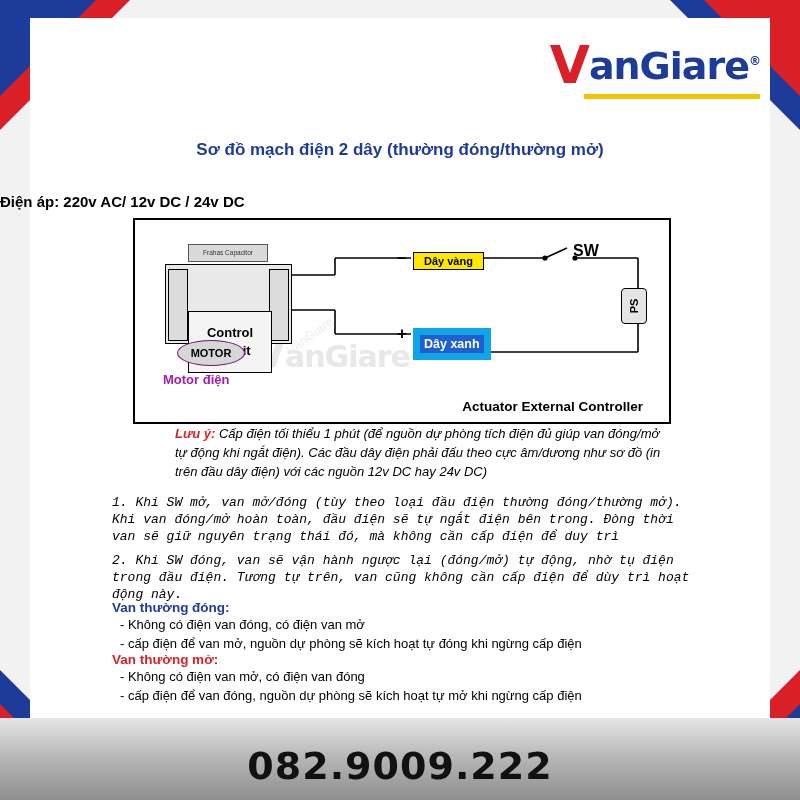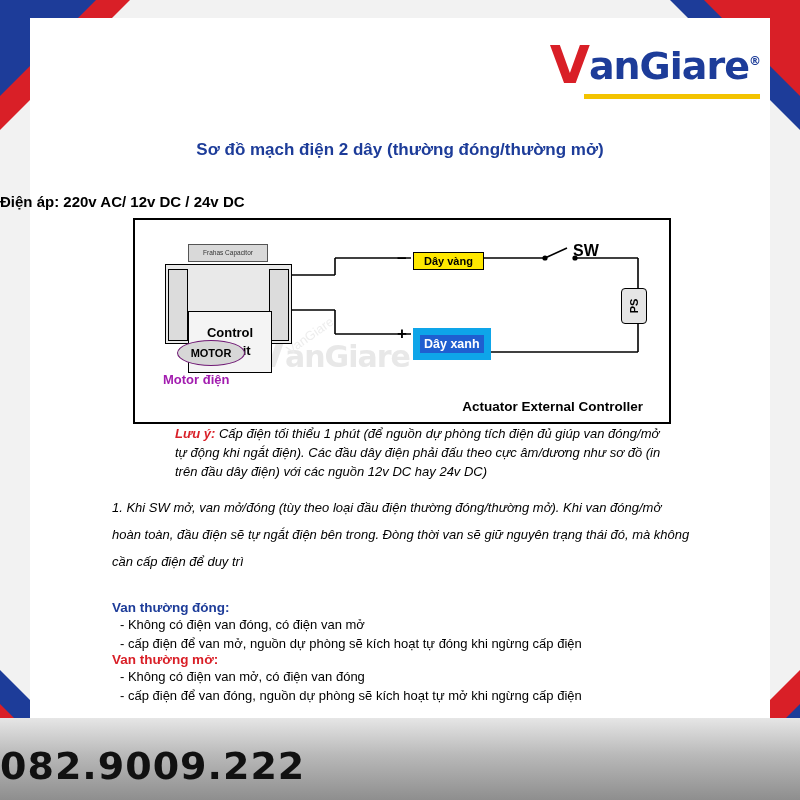--- a/index.html
+++ b/index.html
@@ -331,24 +331,25 @@
   }
   .note-block .lead {
     color: #d91f27;
     font-weight: bold;
   }
   .para {
     position: absolute;
     left: 112px;
     width: 580px;
     font-size: 13px;
-    line-height: 27px;
+    line-height: 17px;
     font-style: italic;
     color: #000;
     z-index: 5;
+    font-family: Liberation Mono, monospace;
   }
   .para1 { top: 494px; }
   .para2 { top: 552px; }
   .section {
     position: absolute;
     left: 112px;
     width: 600px;
     z-index: 5;
   }
   .sec1 { top: 600px; }
@@ -373,20 +374,21 @@
     width: 800px;
     height: 82px;
     background: linear-gradient(180deg, #e6e6e6 0%, #b9b9b9 45%, #8e8e8e 100%);
     z-index: 3;
   }
   .phone {
     position: absolute;
     left: 0;
     bottom: 12px;
     width: 800px;
+    text-align: center;
     font-size: 38px;
     font-weight: bold;
     color: #111;
     letter-spacing: 1px;
     font-family: "DejaVu Sans", sans-serif;
     z-index: 6;
   }
 </style>
 </head>
 <body>
@@ -460,20 +462,21 @@
     <div class="ps-box"><span>PS</span></div>
 
     <div class="actuator-caption">Actuator External Controller</div>
   </div>
 
   <div class="note-block">
     <span class="lead">Lưu ý:</span><span> Cấp điện tối thiểu 1 phút (để nguồn dự phòng tích điện đủ giúp van đóng/mở tự động khi ngắt điện). Các đầu dây điện phải đấu theo cực âm/dương như sơ đồ (in trên đầu dây điện) với các nguồn 12v DC hay 24v DC)</span>
   </div>
 
   <div class="para para1">1. Khi SW mở, van mở/đóng (tùy theo loại đầu điện thường đóng/thường mở). Khi van đóng/mở hoàn toàn, đầu điện sẽ tự ngắt điện bên trong. Đòng thời van sẽ giữ nguyên trạng thái đó, mà không cần cấp điện để duy trì</div>
+  <div class="para para2">2. Khi SW đóng, van sẽ vận hành ngược lại (đóng/mở) tự động, nhờ tụ điện trong đầu điện. Tương tự trên, van cũng không cần cấp điện để dùy trì hoạt động này.</div>
 
   <div class="section sec1">
     <div class="sec-head blue">Van thường đóng:</div>
     <div class="sec-line">- Không có điện van đóng, có điện van mở</div>
     <div class="sec-line">- cấp điện để van mở, nguồn dự phòng sẽ kích hoạt tự đóng khi ngừng cấp điện</div>
   </div>
 
   <div class="section sec2">
     <div class="sec-head red">Van thường mở:</div>
     <div class="sec-line">- Không có điện van mở, có điện van đóng</div>

